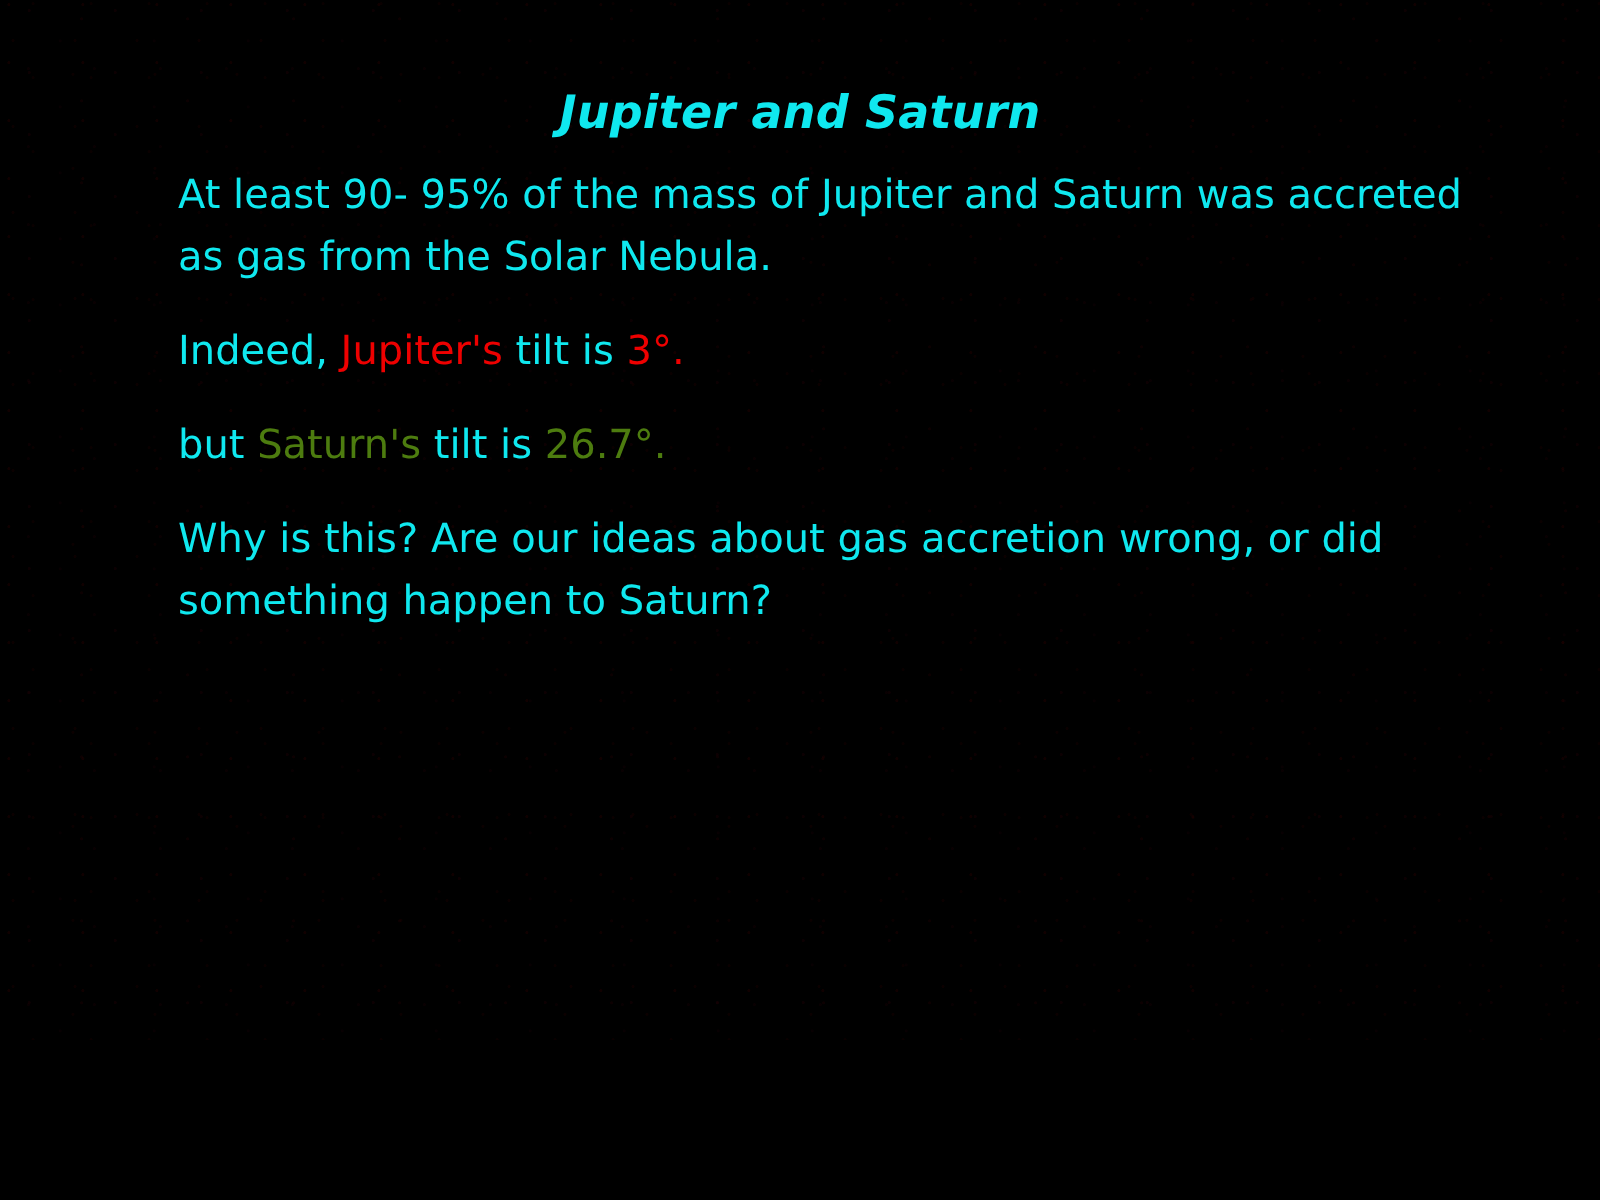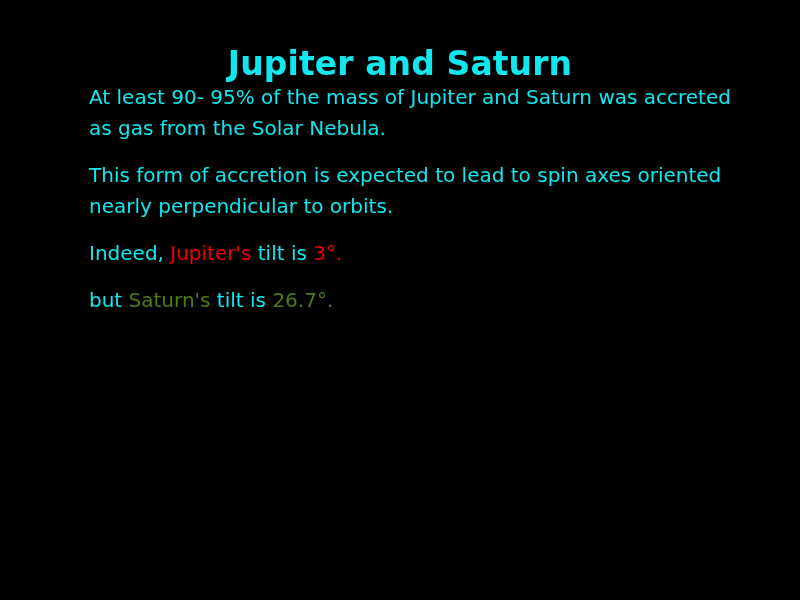--- a/index.html
+++ b/index.html
@@ -44,24 +44,25 @@
     background-size: 37px 29px, 43px 31px, 29px 37px, 53px 41px, 31px 43px, 47px 33px, 41px 47px, 33px 39px;
   }
 
   #title {
     position: absolute;
     left: 0;
     top: 22px;
     width: 800px;
     text-align: center;
     color: #0fe8ef;
-    font-size: 33px;
+    font-size: 23px;
     line-height: 40px;
     letter-spacing: 0.1px;
     white-space: nowrap;
+    font-style: italic;
   }
 
   #body {
     position: absolute;
     left: 89px;
     top: 82px;
     width: 650px;
     color: #0fe8ef;
     font-size: 20px;
     line-height: 31px;
@@ -81,18 +82,18 @@
 <body>
 
 <div id="slide">
 
   <div id="noise"></div>
 
   <h1 id="title">Jupiter and Saturn</h1>
 
   <div id="body">
     <p class="para"><span class="cyan">At least 90- 95% of the mass of Jupiter and Saturn was accreted as gas from the Solar Nebula.</span></p>
-    <p class="para"><span class="cyan">This form of accretion is expected to lead to spin axes oriented nearly perpendicular to orbits.</span></p>
     <p class="para"><span class="cyan">Indeed, </span><span class="red">Jupiter's</span><span class="cyan"> tilt is </span><span class="red">3°.</span></p>
     <p class="para"><span class="cyan">but </span><span class="yellow">Saturn's</span><span class="cyan"> tilt is </span><span class="yellow">26.7°.</span></p>
+    <p class="para"><span class="cyan">Why is this? Are our ideas about gas accretion wrong, or did something happen to Saturn?</span></p>
   </div>
 
 </div>
 
 </body></html>

